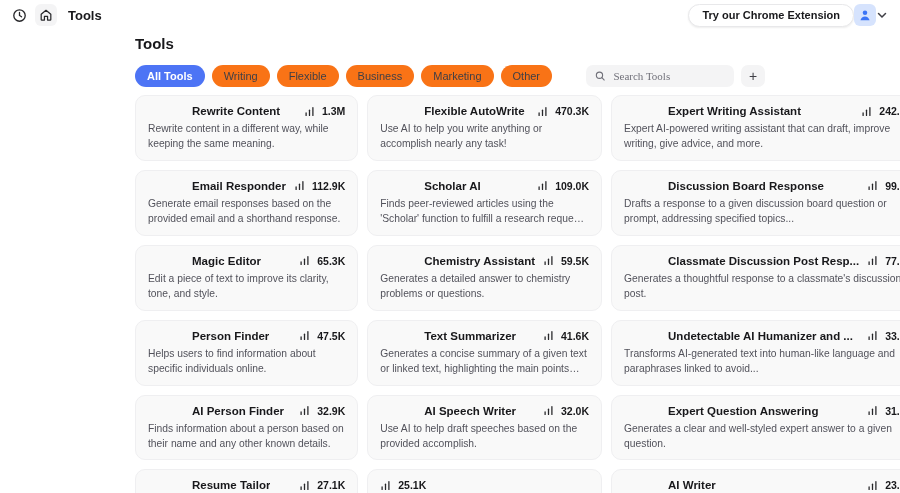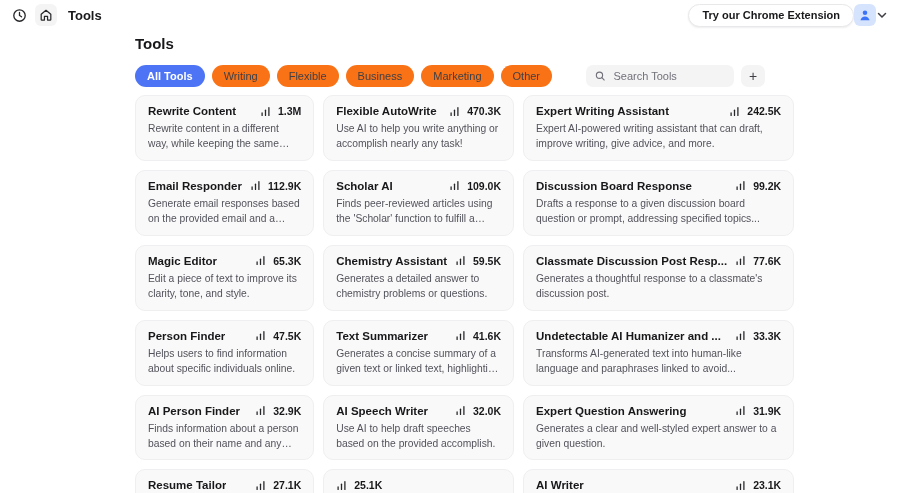--- a/index.html
+++ b/index.html
@@ -31,34 +31,34 @@
   .content { width:630px; margin:0 auto; }
   .page-heading { font-size:15px; font-weight:700; margin:5px 0 13px; }
   .toolbar-row { display:flex; align-items:center; justify-content:space-between; margin-bottom:8px; }
   .filters { display:flex; gap:7px; }
   .pill { height:22px; padding:0 12px; border-radius:999px; border:none; background:#f97316;
           color:#3f3f46; font-size:11px; font-weight:500; font-family:inherit; cursor:pointer;
           display:flex; align-items:center; }
   .pill.active { background:var(--accent); color:#fff; font-weight:700; }
   .search-area { display:flex; align-items:center; gap:7px; }
   .search-box { display:flex; align-items:center; gap:6px; width:148px; height:22px;
-                background:#f4f4f5; border-radius:7px; padding:0 9px; }
+                background:#f4f4f5; border-radius:7px; padding:0 9px;font-family:Liberation Serif, serif; }
   .search-box input { border:none; background:transparent; outline:none; width:100%;
                       font-size:11px; font-family:inherit; color:#18181b; }
   .search-box input::placeholder { color:#71717a; }
   .plus-btn { width:24px; height:22px; border-radius:7px; background:#f4f4f5; border:none;
               font-size:14px; line-height:1; color:#3f3f46; cursor:pointer; }
 
   
   .grid { display:grid; grid-template-columns:repeat(3,1fr); gap:9px; }
   .card { background:#f9f9f9; border:1px solid #efeff1; border-radius:10px;
           padding:9px 12px 8px; min-height:57px; cursor:pointer; }
   .card-head { display:flex; align-items:center; justify-content:space-between; gap:8px; }
   .card-title { font-size:11.5px; font-weight:700; white-space:nowrap; overflow:hidden;
-                text-overflow:ellipsis; }
+                text-overflow:ellipsis;margin-left:44px; }
   .card-count { display:flex; align-items:center; gap:7px; font-size:10.5px; font-weight:700;
                 flex-shrink:0; color:#18181b; }
   .card-desc { margin-top:4px; font-size:10.3px; line-height:1.5; color:#52525b;
                display:-webkit-box; -webkit-line-clamp:2; -webkit-box-orient:vertical; overflow:hidden; }
 </style>
 </head>
 <body>
 
 <header class="topbar">
   <div class="topbar-left">

